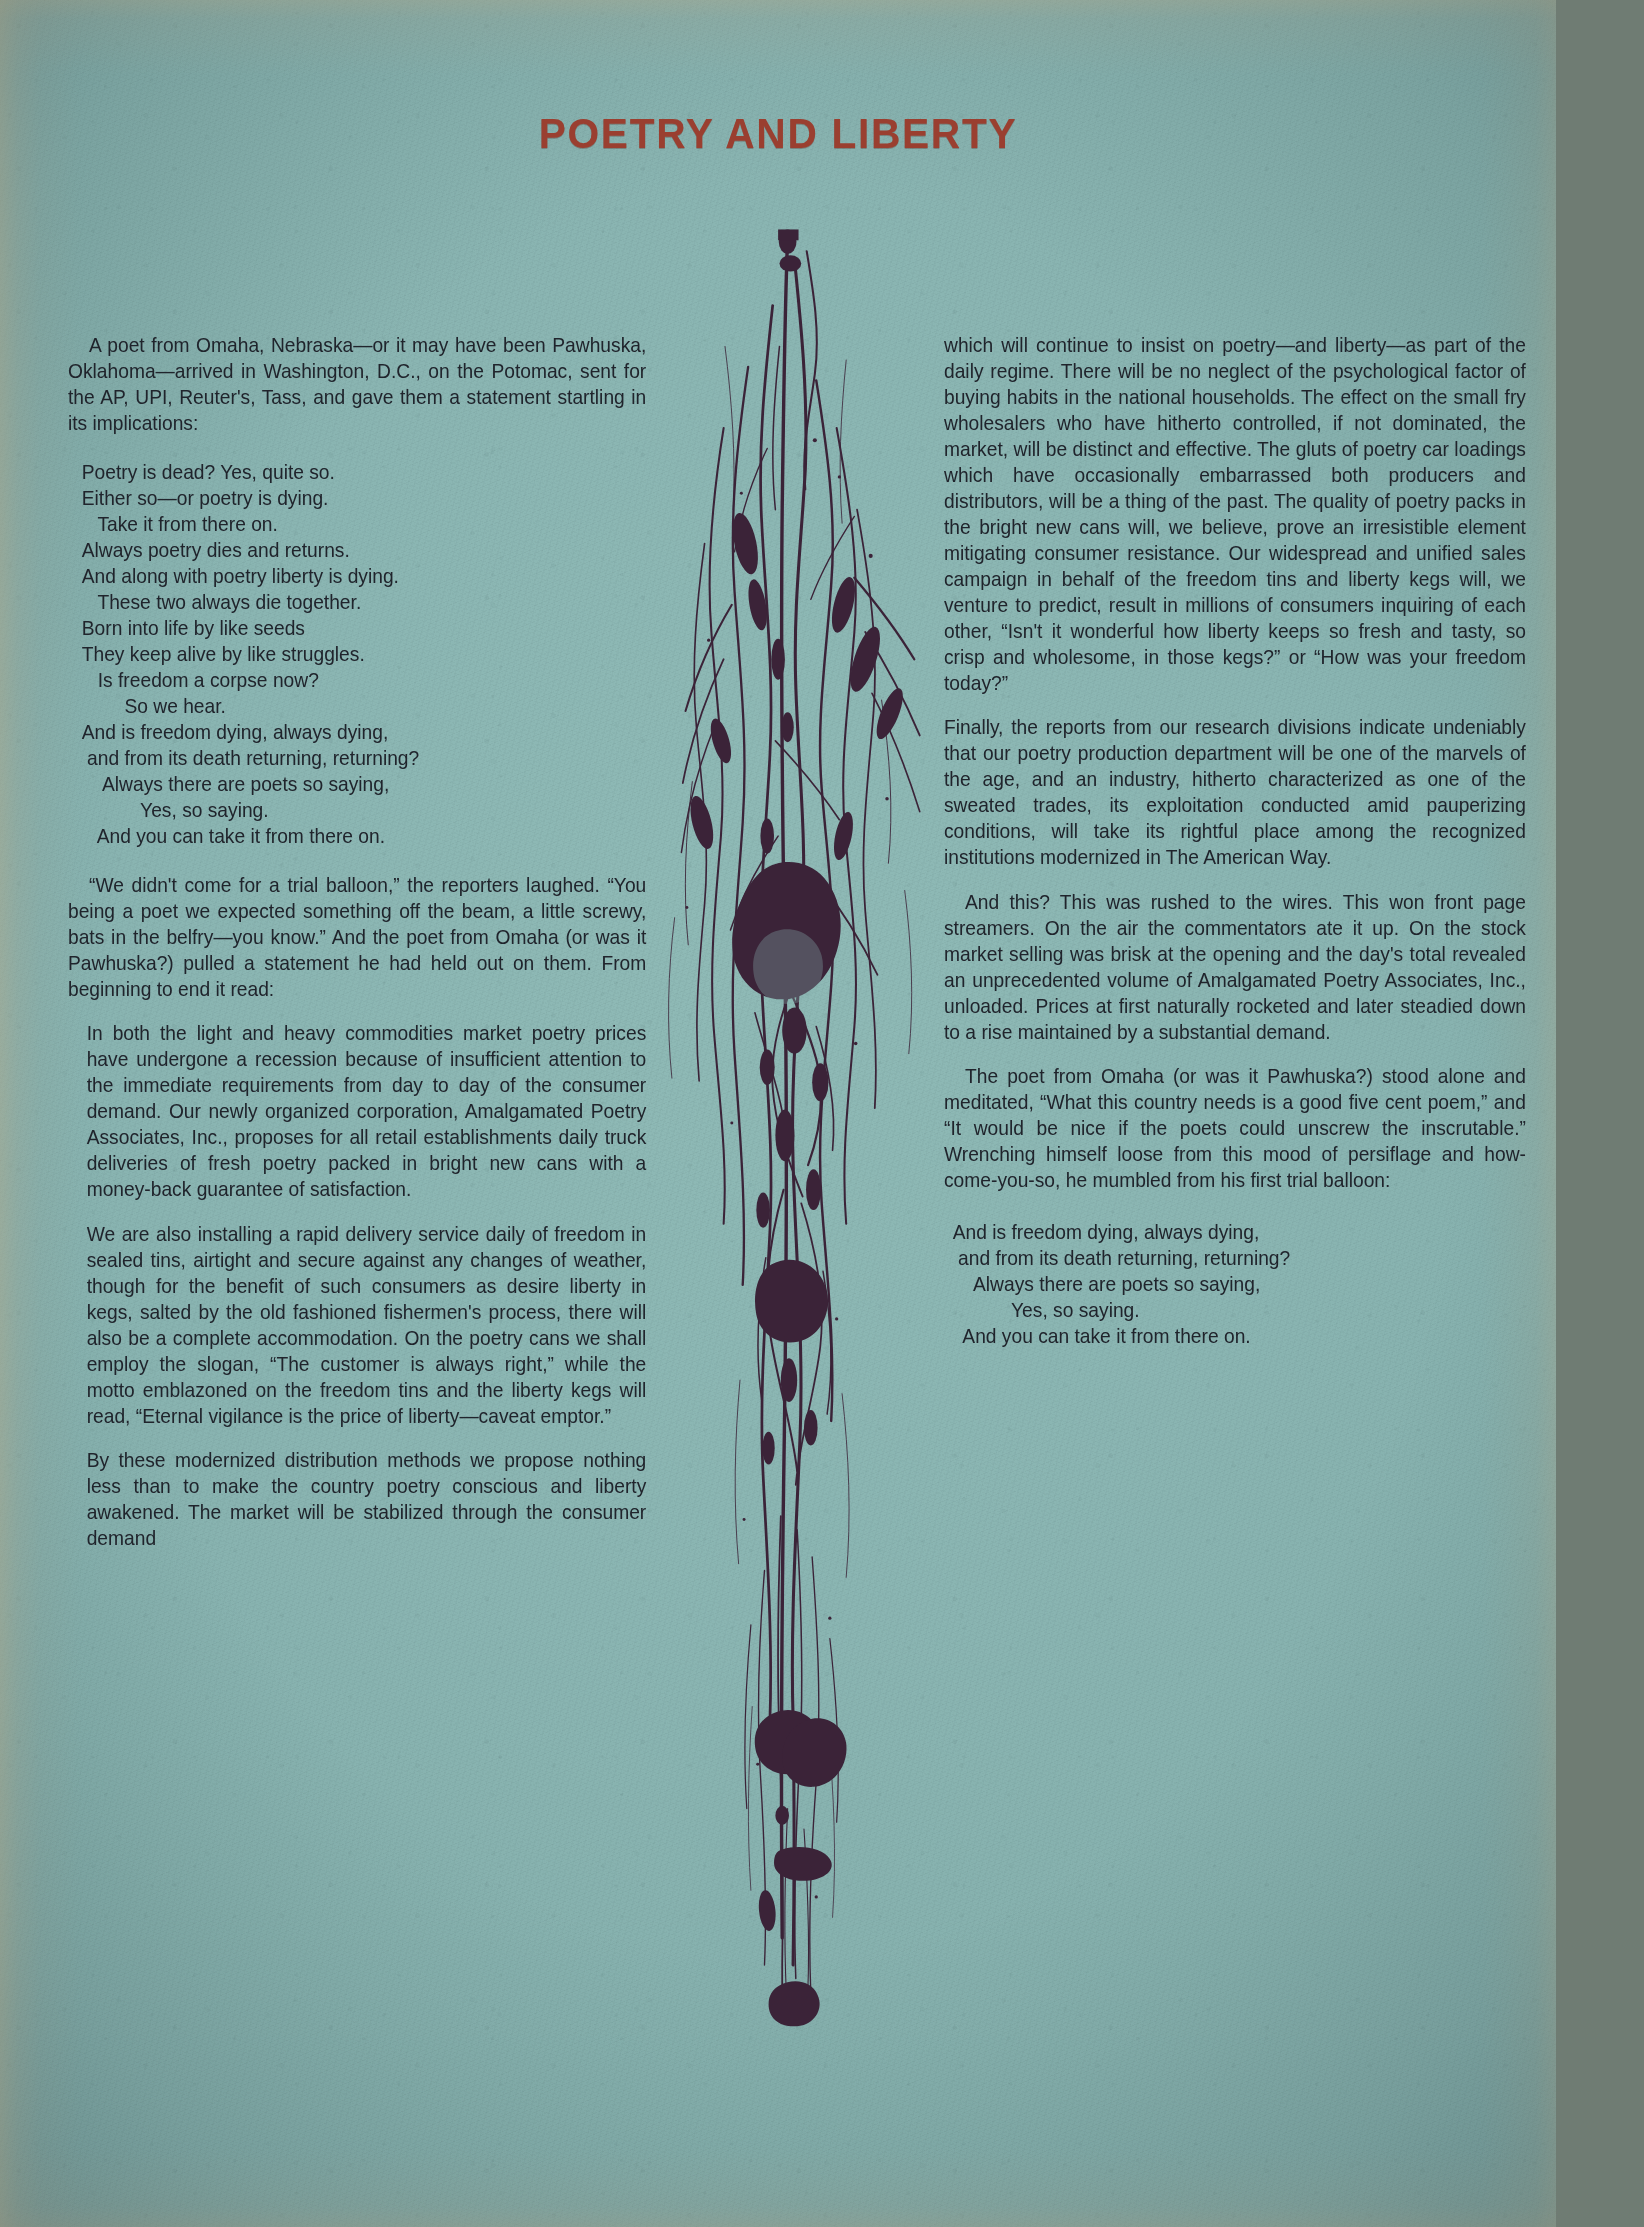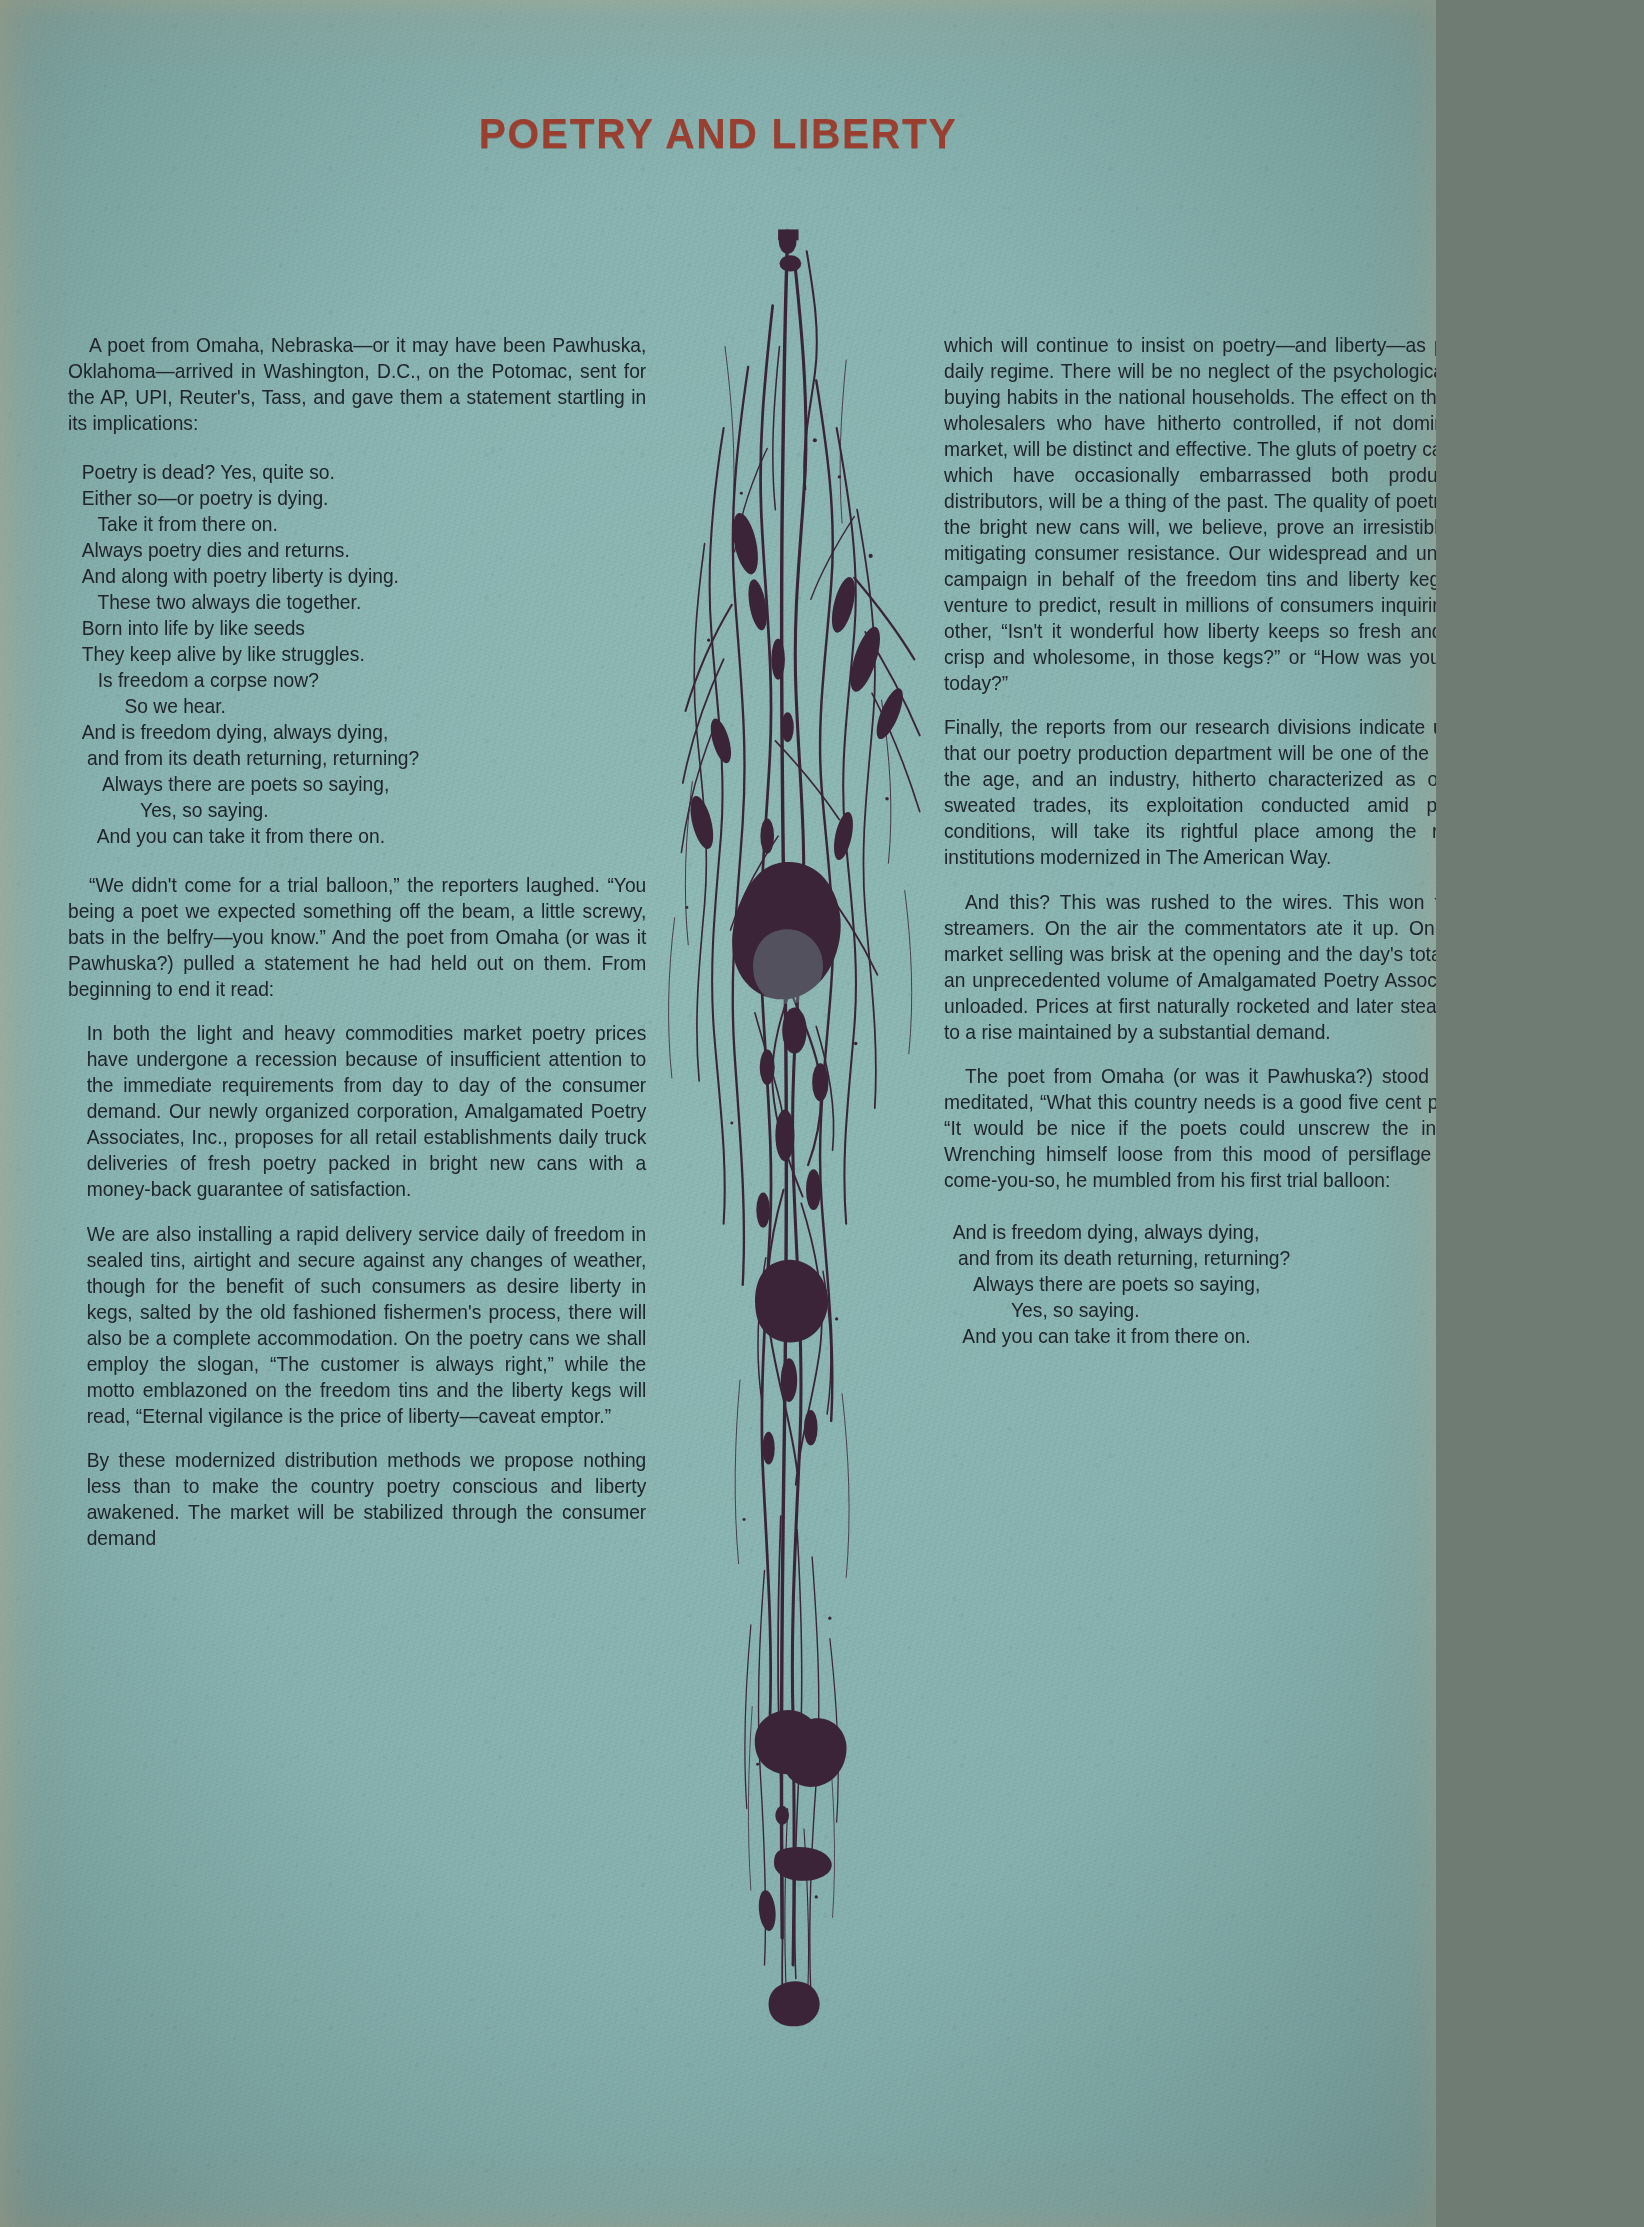--- a/index.html
+++ b/index.html
@@ -3,21 +3,21 @@
 <meta charset="utf-8">
 <style>
   html, body {
     margin: 0;
     padding: 0;
     background: #6f7c73;
   }
 
   .page {
     position: relative;
-    width: 1436px;
+    width: 1556px;
     height: 2227px;
     overflow: hidden;
     background: #bef264;
     font-family: "Liberation Sans", sans-serif;
   }
 
   
   .paper-base {
     position: absolute;
     inset: 0;

